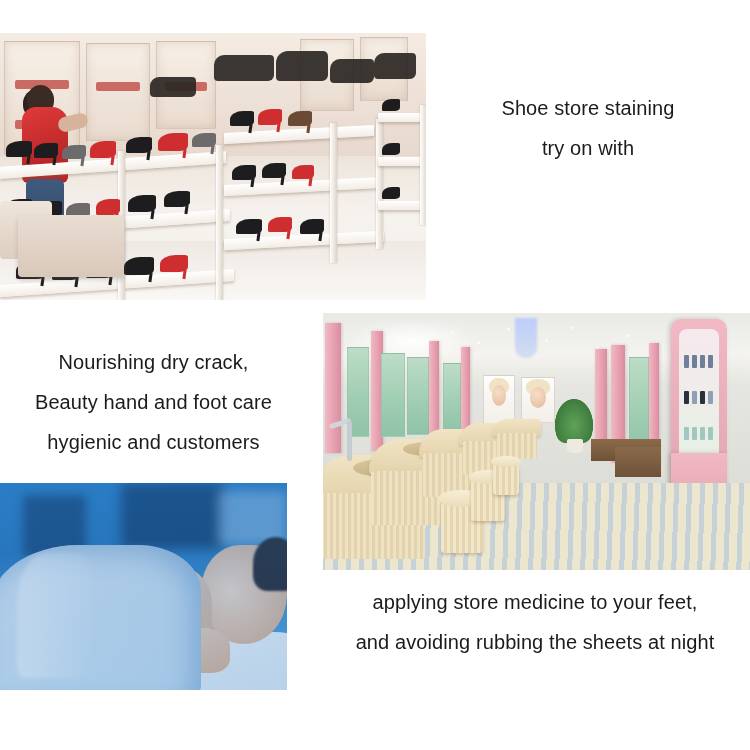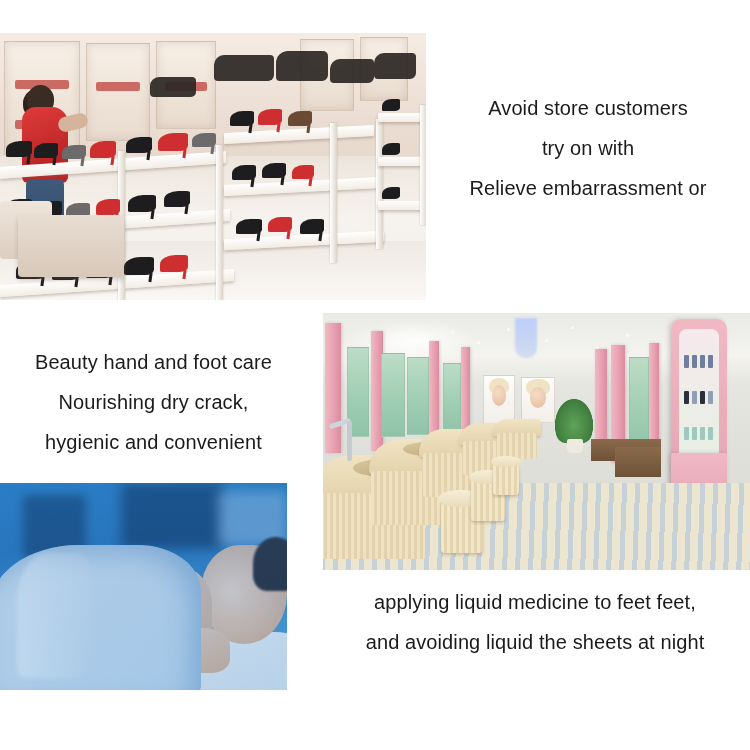--- a/index.html
+++ b/index.html
@@ -393,29 +393,28 @@
 
     <div class="shoe blk" style="left:382px;top:66px; width:18px; height:12px;"></div>
     <div class="shoe blk" style="left:382px;top:110px;width:18px; height:12px;"></div>
     <div class="shoe blk" style="left:382px;top:154px;width:18px; height:12px;"></div>
 
     <div class="ss-ottoman2"></div>
     <div class="ss-ottoman"></div>
   </div>
 
   <div class="textblock" id="text-shoe-store">
-    <span class="line">Avoid store customers</span>
+    <span class="line">Shoe store staining</span>
     <span class="line">try on with</span>
-    <span class="line">Relieve embarrassment or</span>
   </div>
 
   <div class="textblock" id="text-beauty">
+    <span class="line">Nourishing dry crack,</span>
     <span class="line">Beauty hand and foot care</span>
-    <span class="line">Nourishing dry crack,</span>
-    <span class="line">hygienic and convenient</span>
+    <span class="line">hygienic and customers</span>
   </div>
 
   <div class="photo" id="photo-spa">
     <div class="spa-bg"></div>
     <div class="spa-ceiling"></div>
     <div class="spa-ceil-glow"></div>
     <div class="spa-dot" style="left:30%;top:7%"></div>
     <div class="spa-dot" style="left:36%;top:11%"></div>
     <div class="spa-dot" style="left:43%;top:6%"></div>
     <div class="spa-dot" style="left:52%;top:10%"></div>
@@ -510,17 +509,17 @@
     <div class="sl-hair"></div>
     <div class="sl-shoulder"></div>
     <div class="sl-strap"></div>
     <div class="sl-arm"></div>
     <div class="sl-blanket"></div>
     <div class="sl-blanket-fold"></div>
     <div class="sl-tint"></div>
   </div>
 
   <div class="textblock" id="text-sleep">
-    <span class="line">applying liquid medicine to feet feet,</span>
-    <span class="line">and avoiding liquid the sheets at night</span>
+    <span class="line">applying store medicine to your feet,</span>
+    <span class="line">and avoiding rubbing the sheets at night</span>
   </div>
 
 </div>
 
 </body></html>

